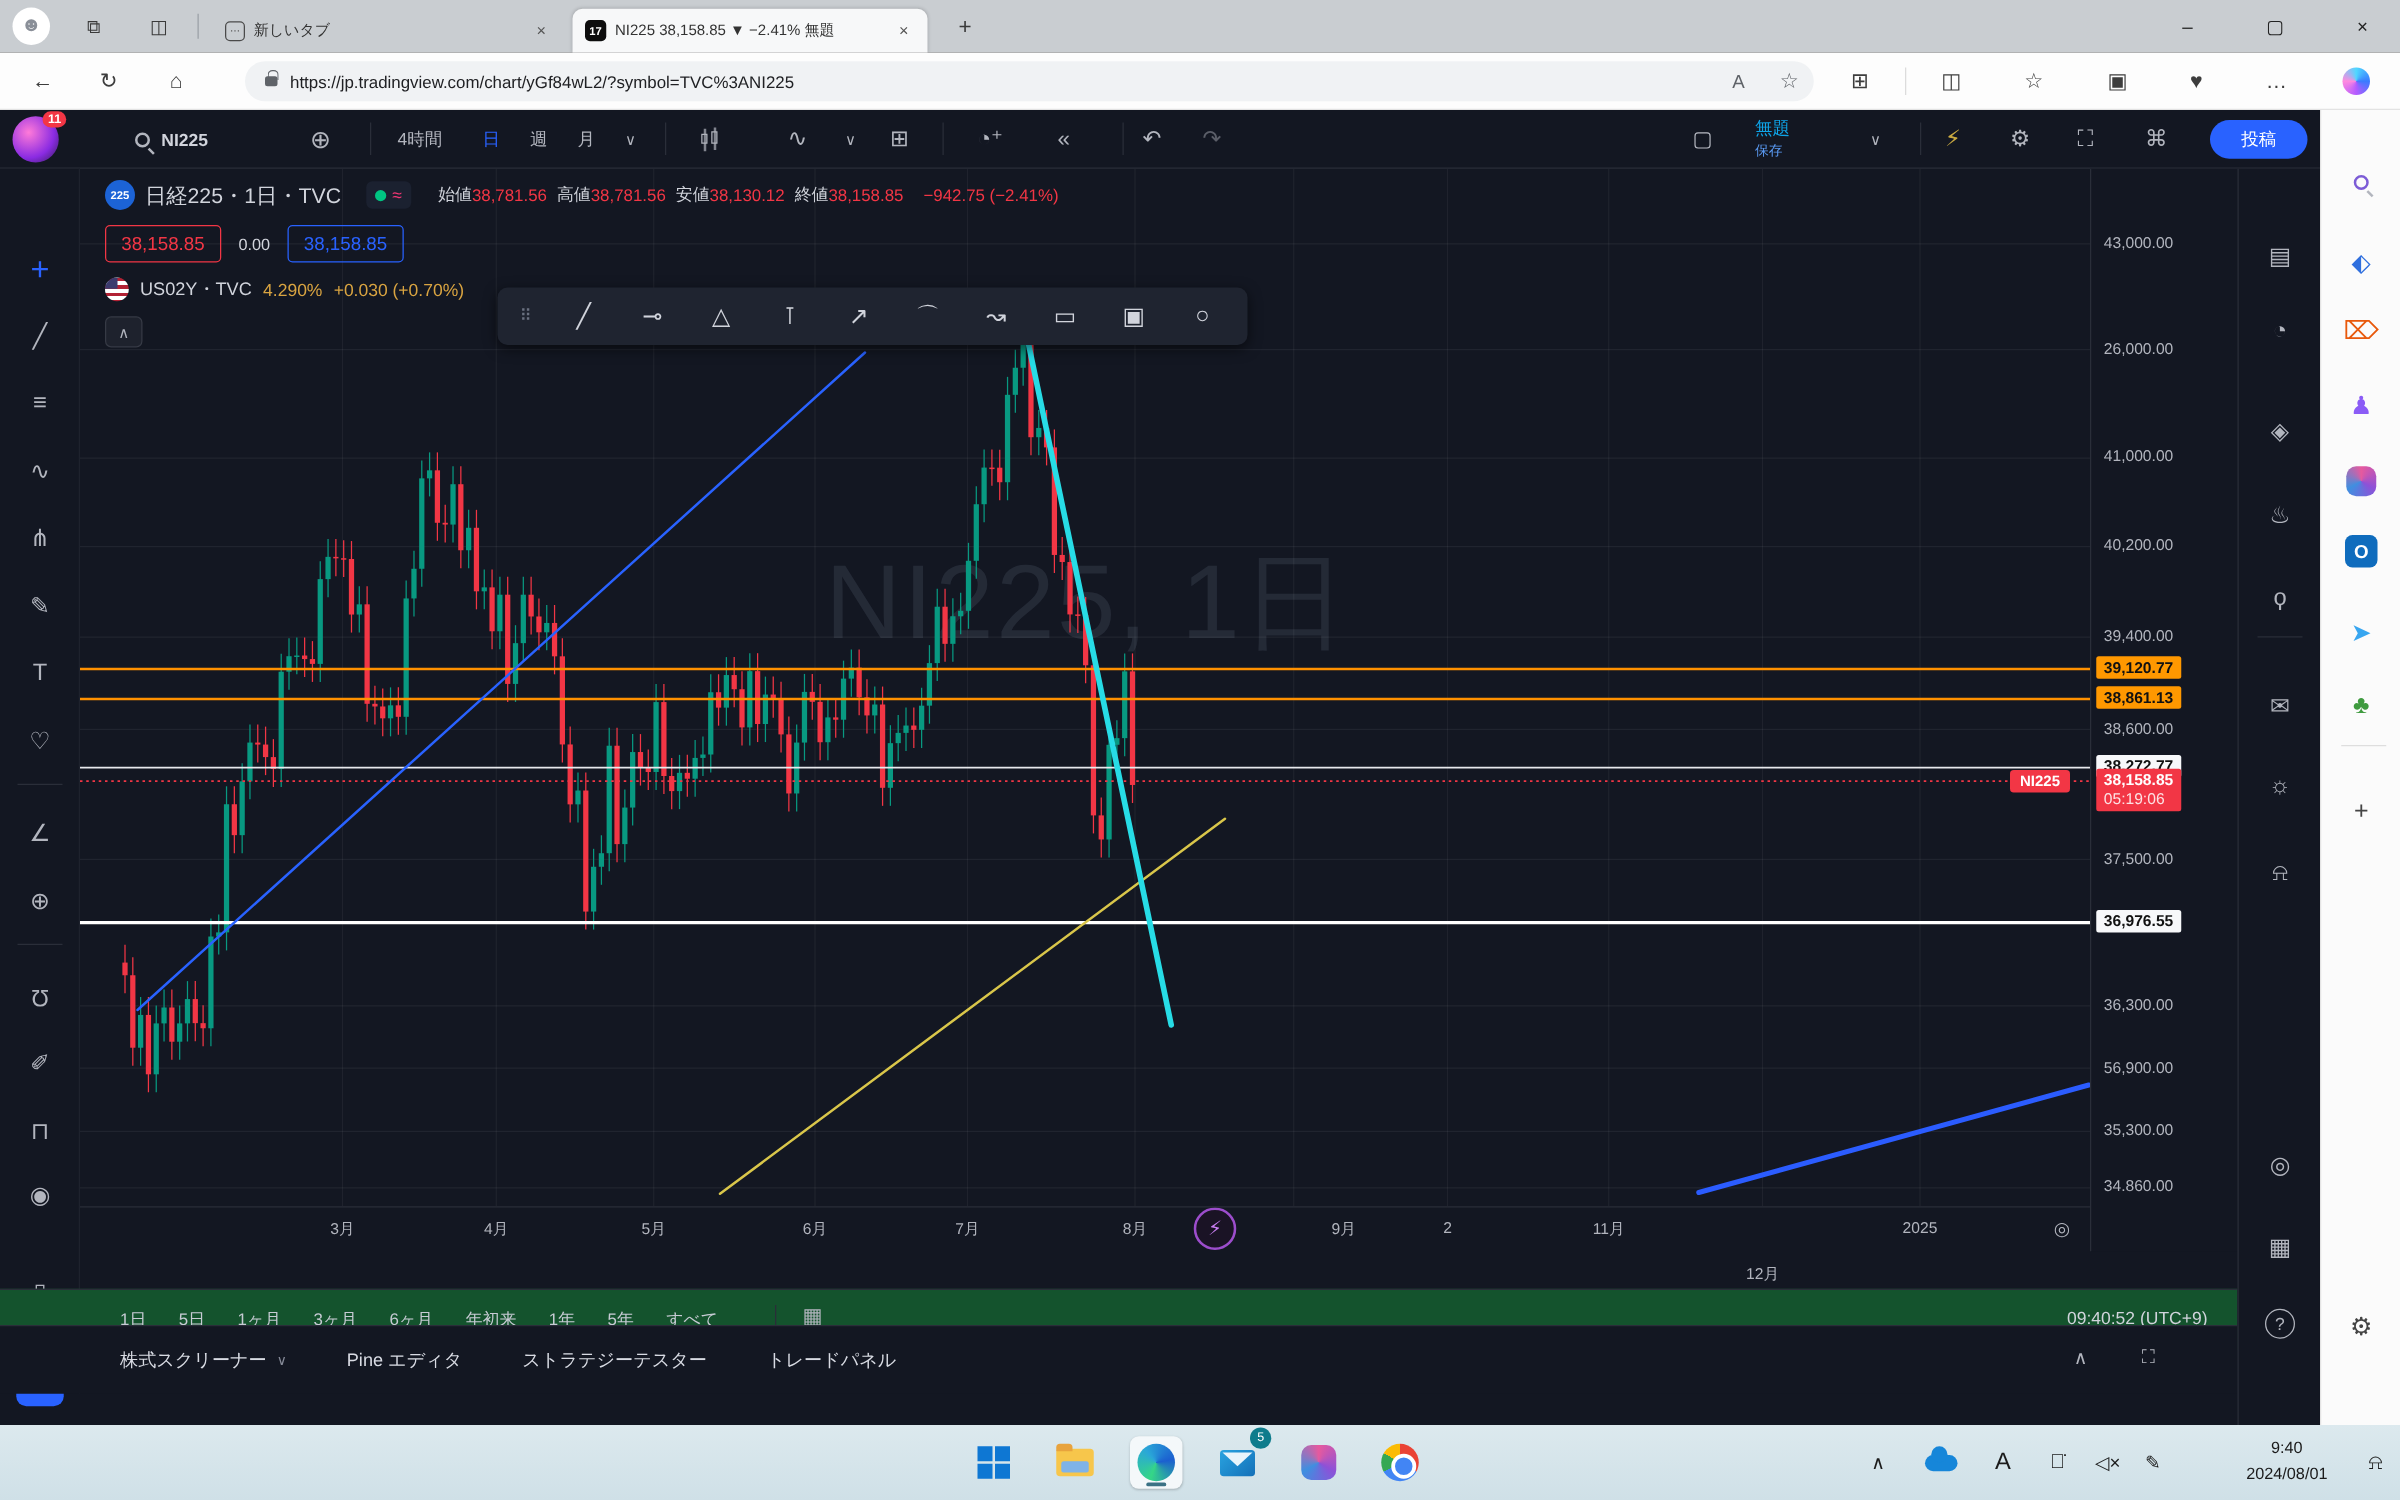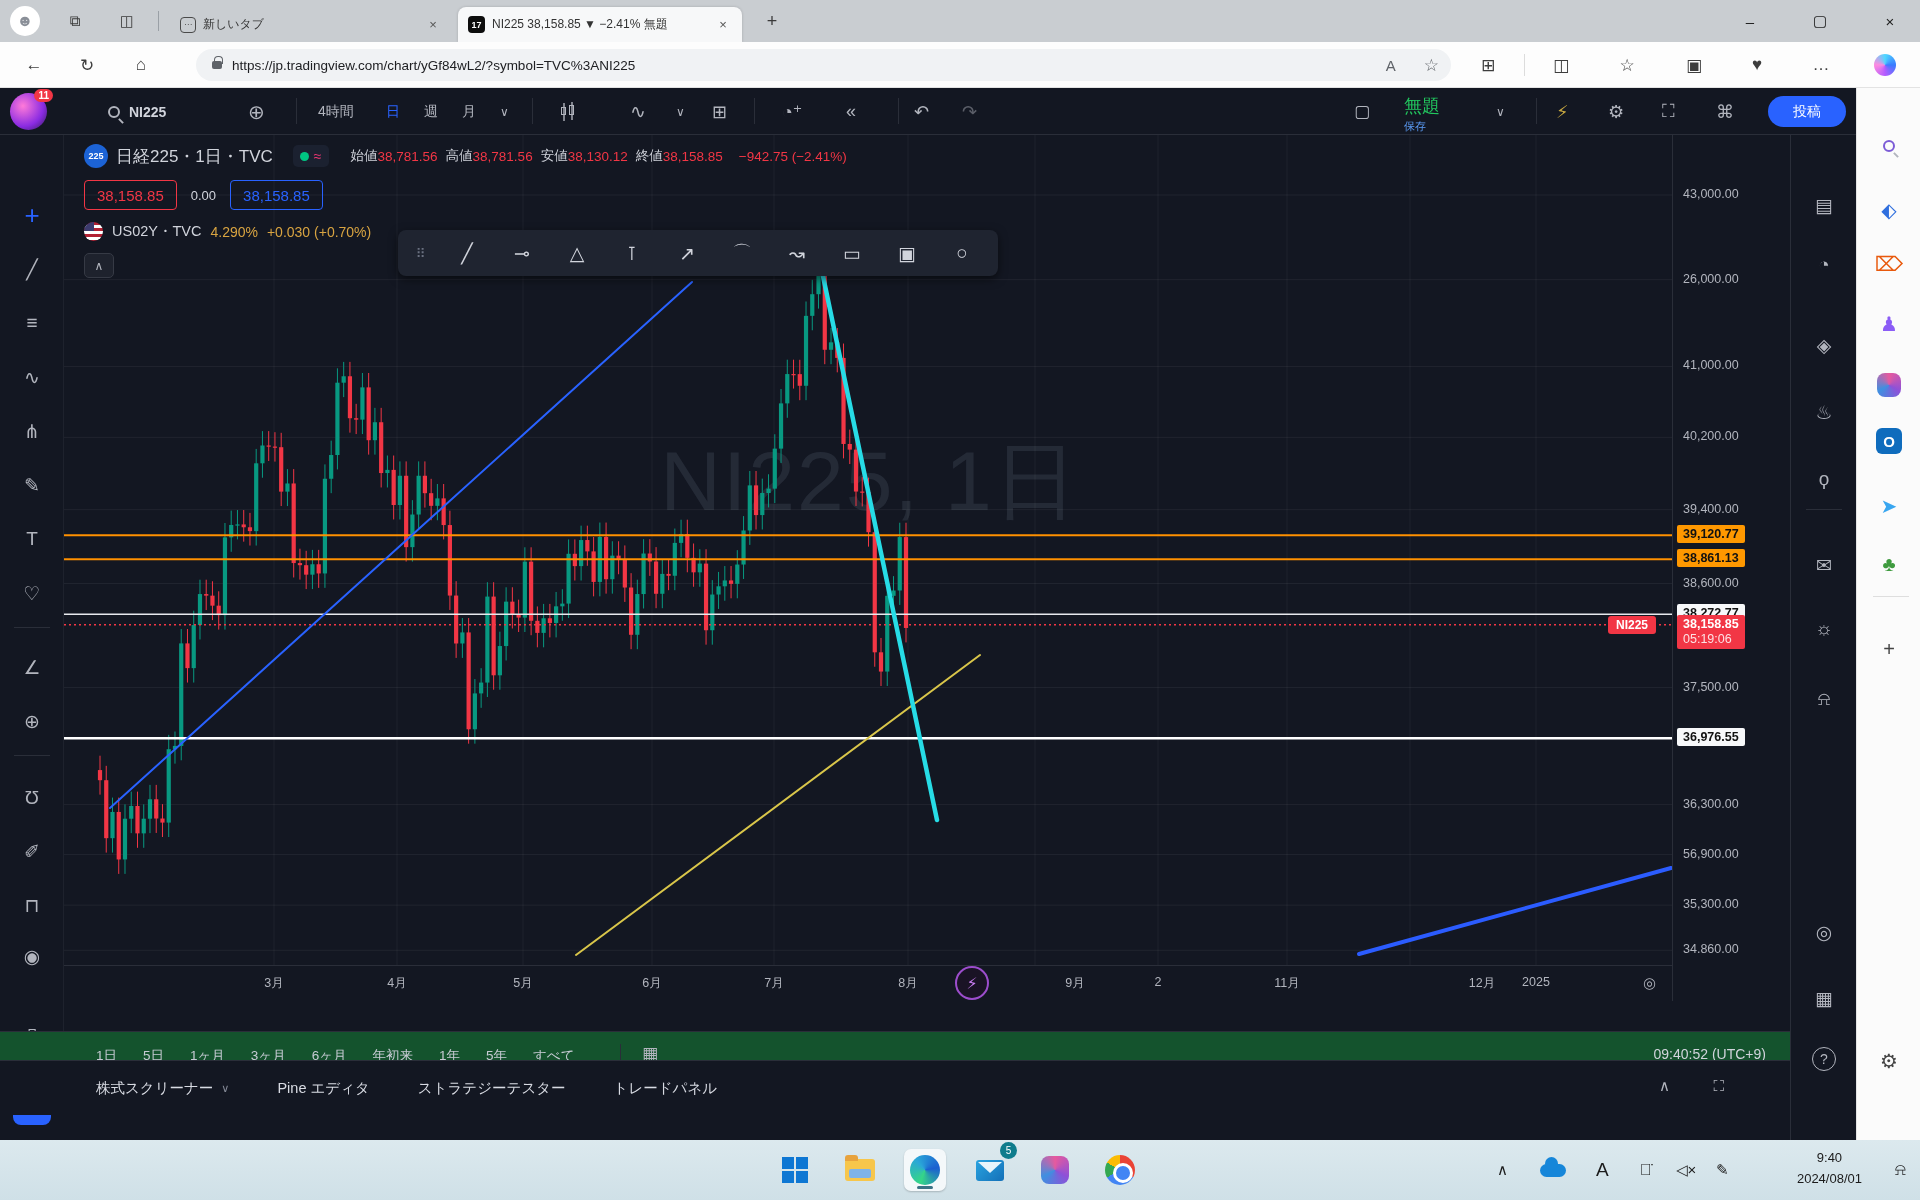--- a/index.html
+++ b/index.html
@@ -200,21 +200,21 @@
     <div class="hbtn hico" style="left:712px;">⊞</div>
     <div class="hsep" style="left:754px;"></div>
     <div class="hbtn hico" style="left:782px;">◔⁺</div>
     <div class="hbtn hico" style="left:846px;">«</div>
     <div class="hsep" style="left:898px;"></div>
     <div class="hbtn hico" style="left:914px;">↶</div>
     <div class="hbtn hico" style="left:962px;opacity:.45;">↷</div>
 
     <div class="hbtn hico" style="left:1354px;font-size:17px;">▢</div>
     <div style="position:absolute;left:1404px;top:6px;">
-      <div style="color:#22c55e;font-size:18px;">無題</div>
+      <div style="color:#0ea5e9;font-size:14px;">無題</div>
       <div style="color:#5b9cf6;font-size:11px;margin-top:1px;">保存</div>
     </div>
     <div class="hbtn hico" style="left:1496px;font-size:12px;">∨</div>
     <div class="hsep" style="left:1536px;"></div>
     <div class="hbtn hico" style="left:1556px;color:#c9a941;">⚡</div>
     <div class="hbtn hico" style="left:1608px;">⚙</div>
     <div class="hbtn hico" style="left:1662px;">⛶</div>
     <div class="hbtn hico" style="left:1716px;">⌘</div>
     <div class="pubbtn">投稿</div>
   </div>
@@ -614,21 +614,21 @@
     <span class="abs" style="right:16px;top:8px;color:#b2b5be;font-size:15px;">◎</span>
   <div class="ttick" style="left: 210px;">3月</div>
       <div class="ttick" style="left: 333px;">4月</div>
       <div class="ttick" style="left: 459px;">5月</div>
       <div class="ttick" style="left: 588px;">6月</div>
       <div class="ttick" style="left: 710px;">7月</div>
       <div class="ttick" style="left: 844px;">8月</div>
       <div class="ttick" style="left: 1011px;">9月</div>
       <div class="ttick" style="left: 1094px;">2</div>
       <div class="ttick" style="left: 1223px;">11月</div>
-      <div class="ttick" style="left: 1418px;">12月</div>
+      <div class="ttick" style="left: 1346px; margin-top: 36px;">12月</div>
       <div class="ttick" style="left: 1472px;">2025</div>
     </div>
 
   <div id="rangebar" class="abs">
     <div class="row" style="height:100%;padding-left:96px;" id="rangerow">
         <div class="rbtn">1日</div>
         <div class="rbtn">5日</div>
         <div class="rbtn">1ヶ月</div>
         <div class="rbtn">3ヶ月</div>
         <div class="rbtn">6ヶ月</div>

